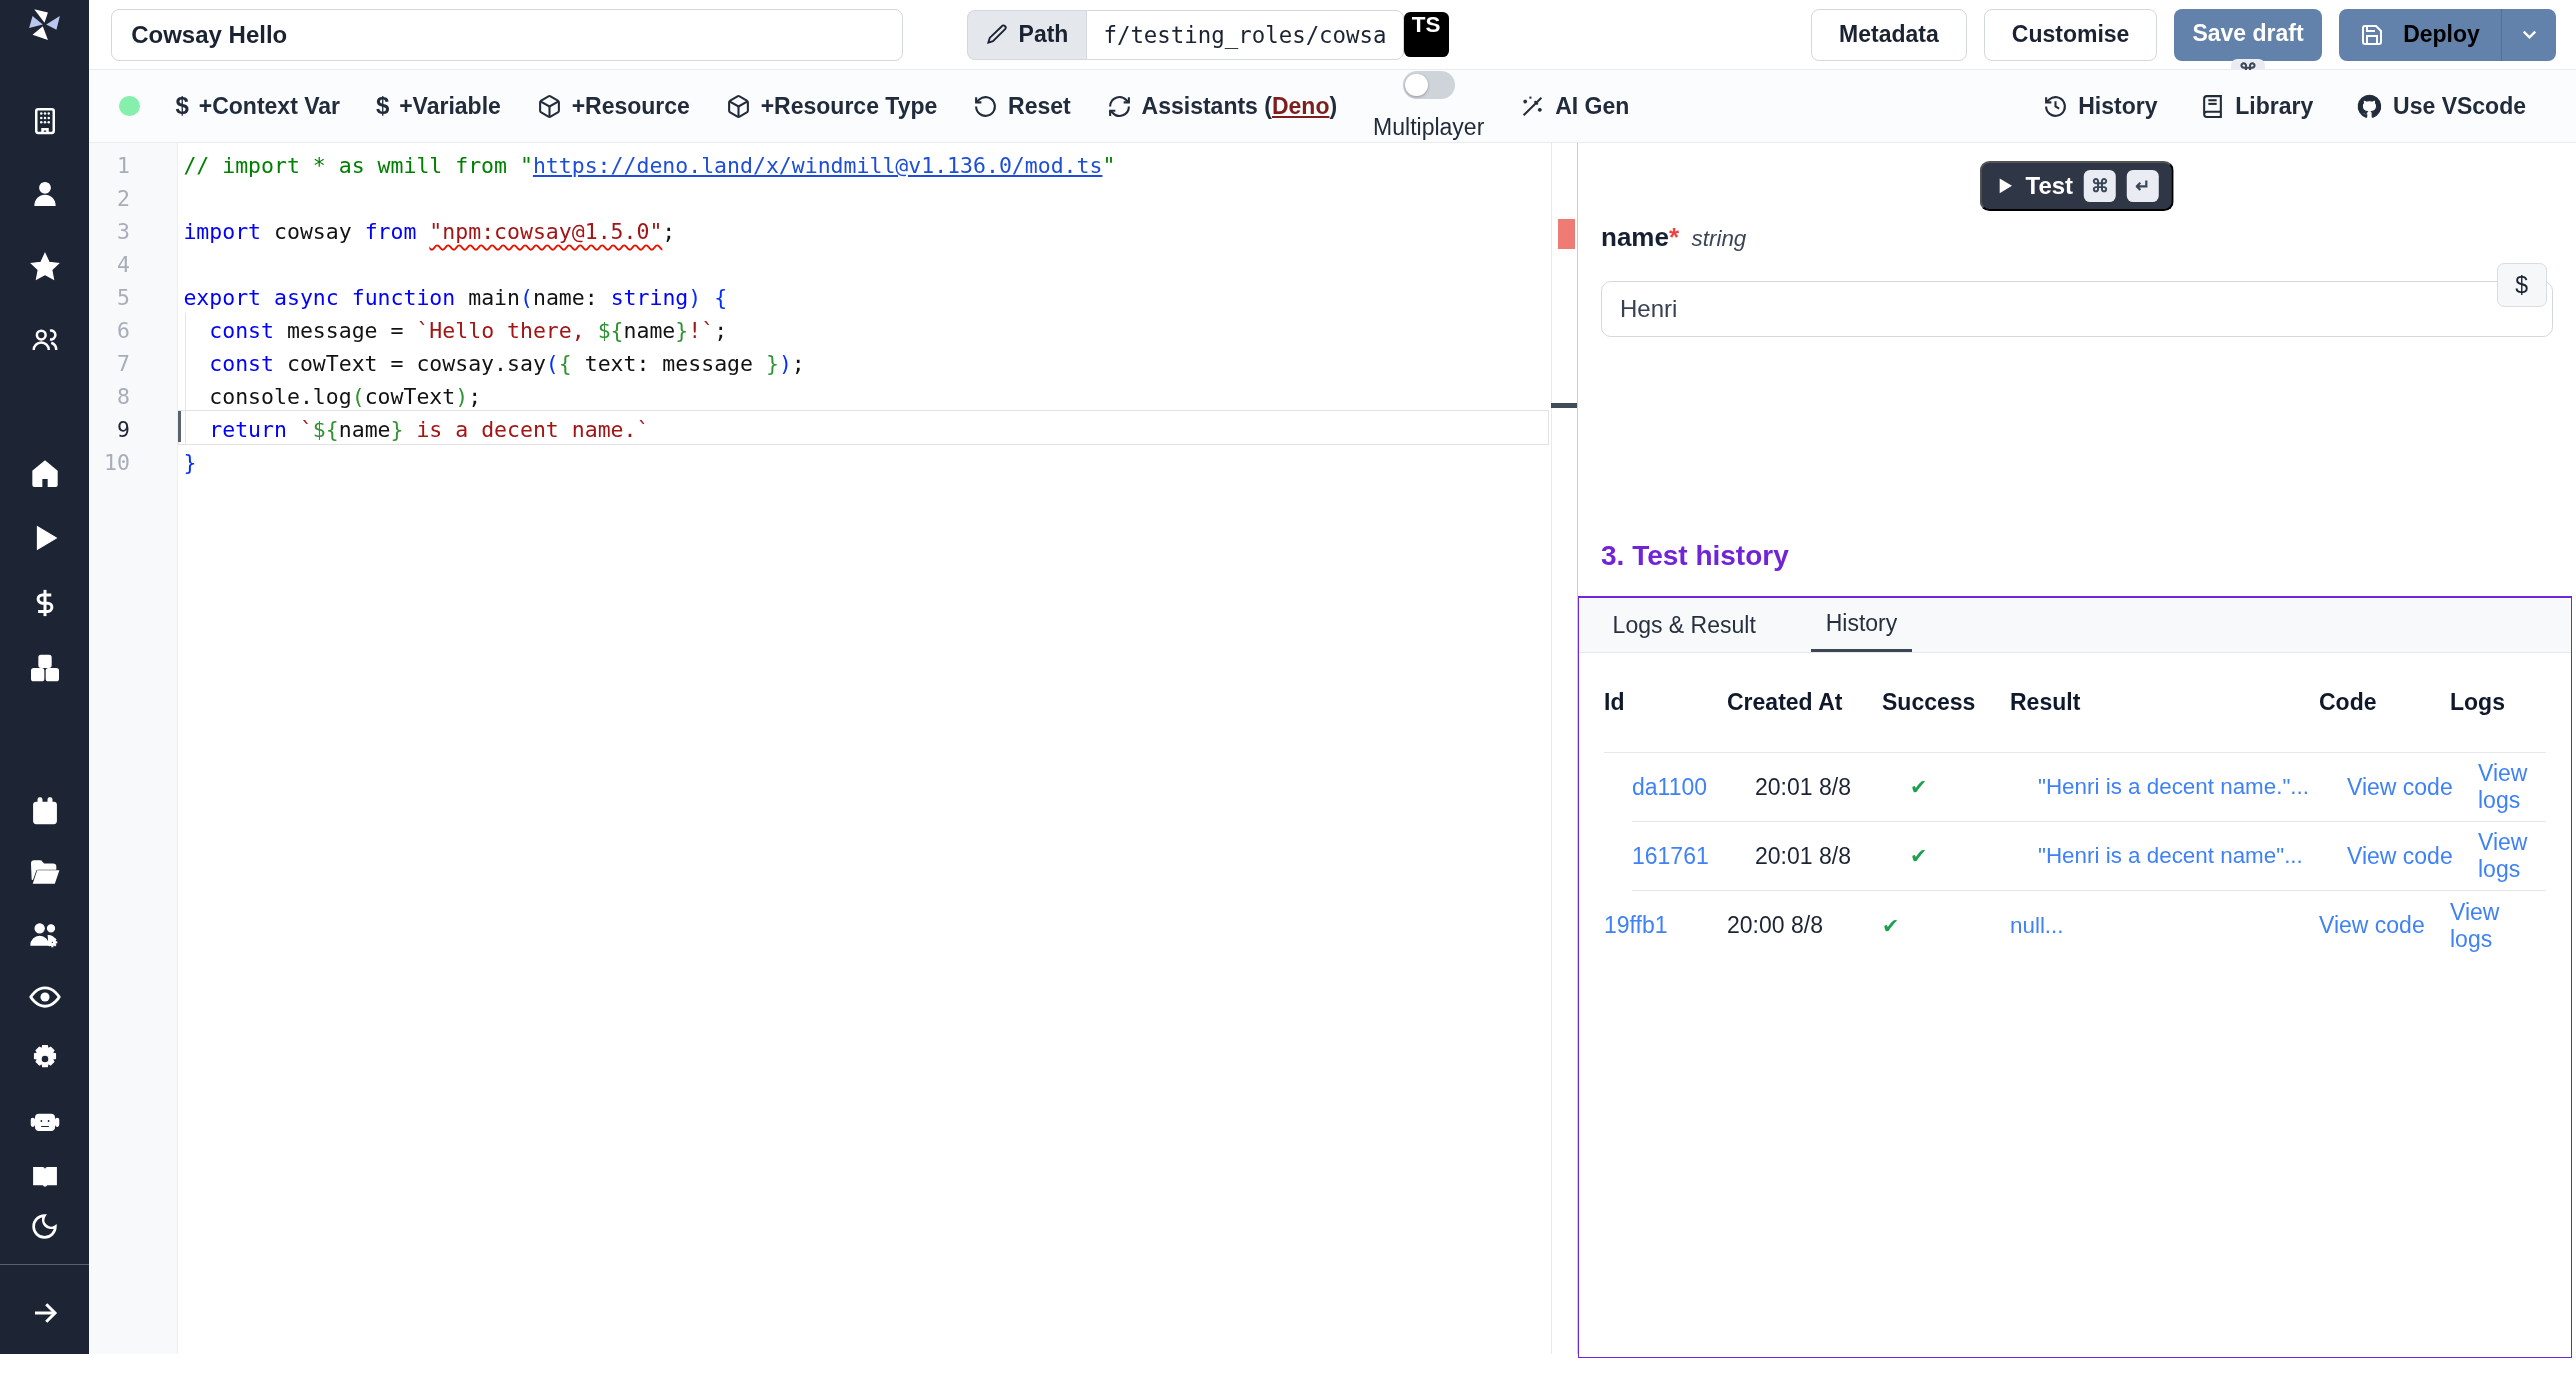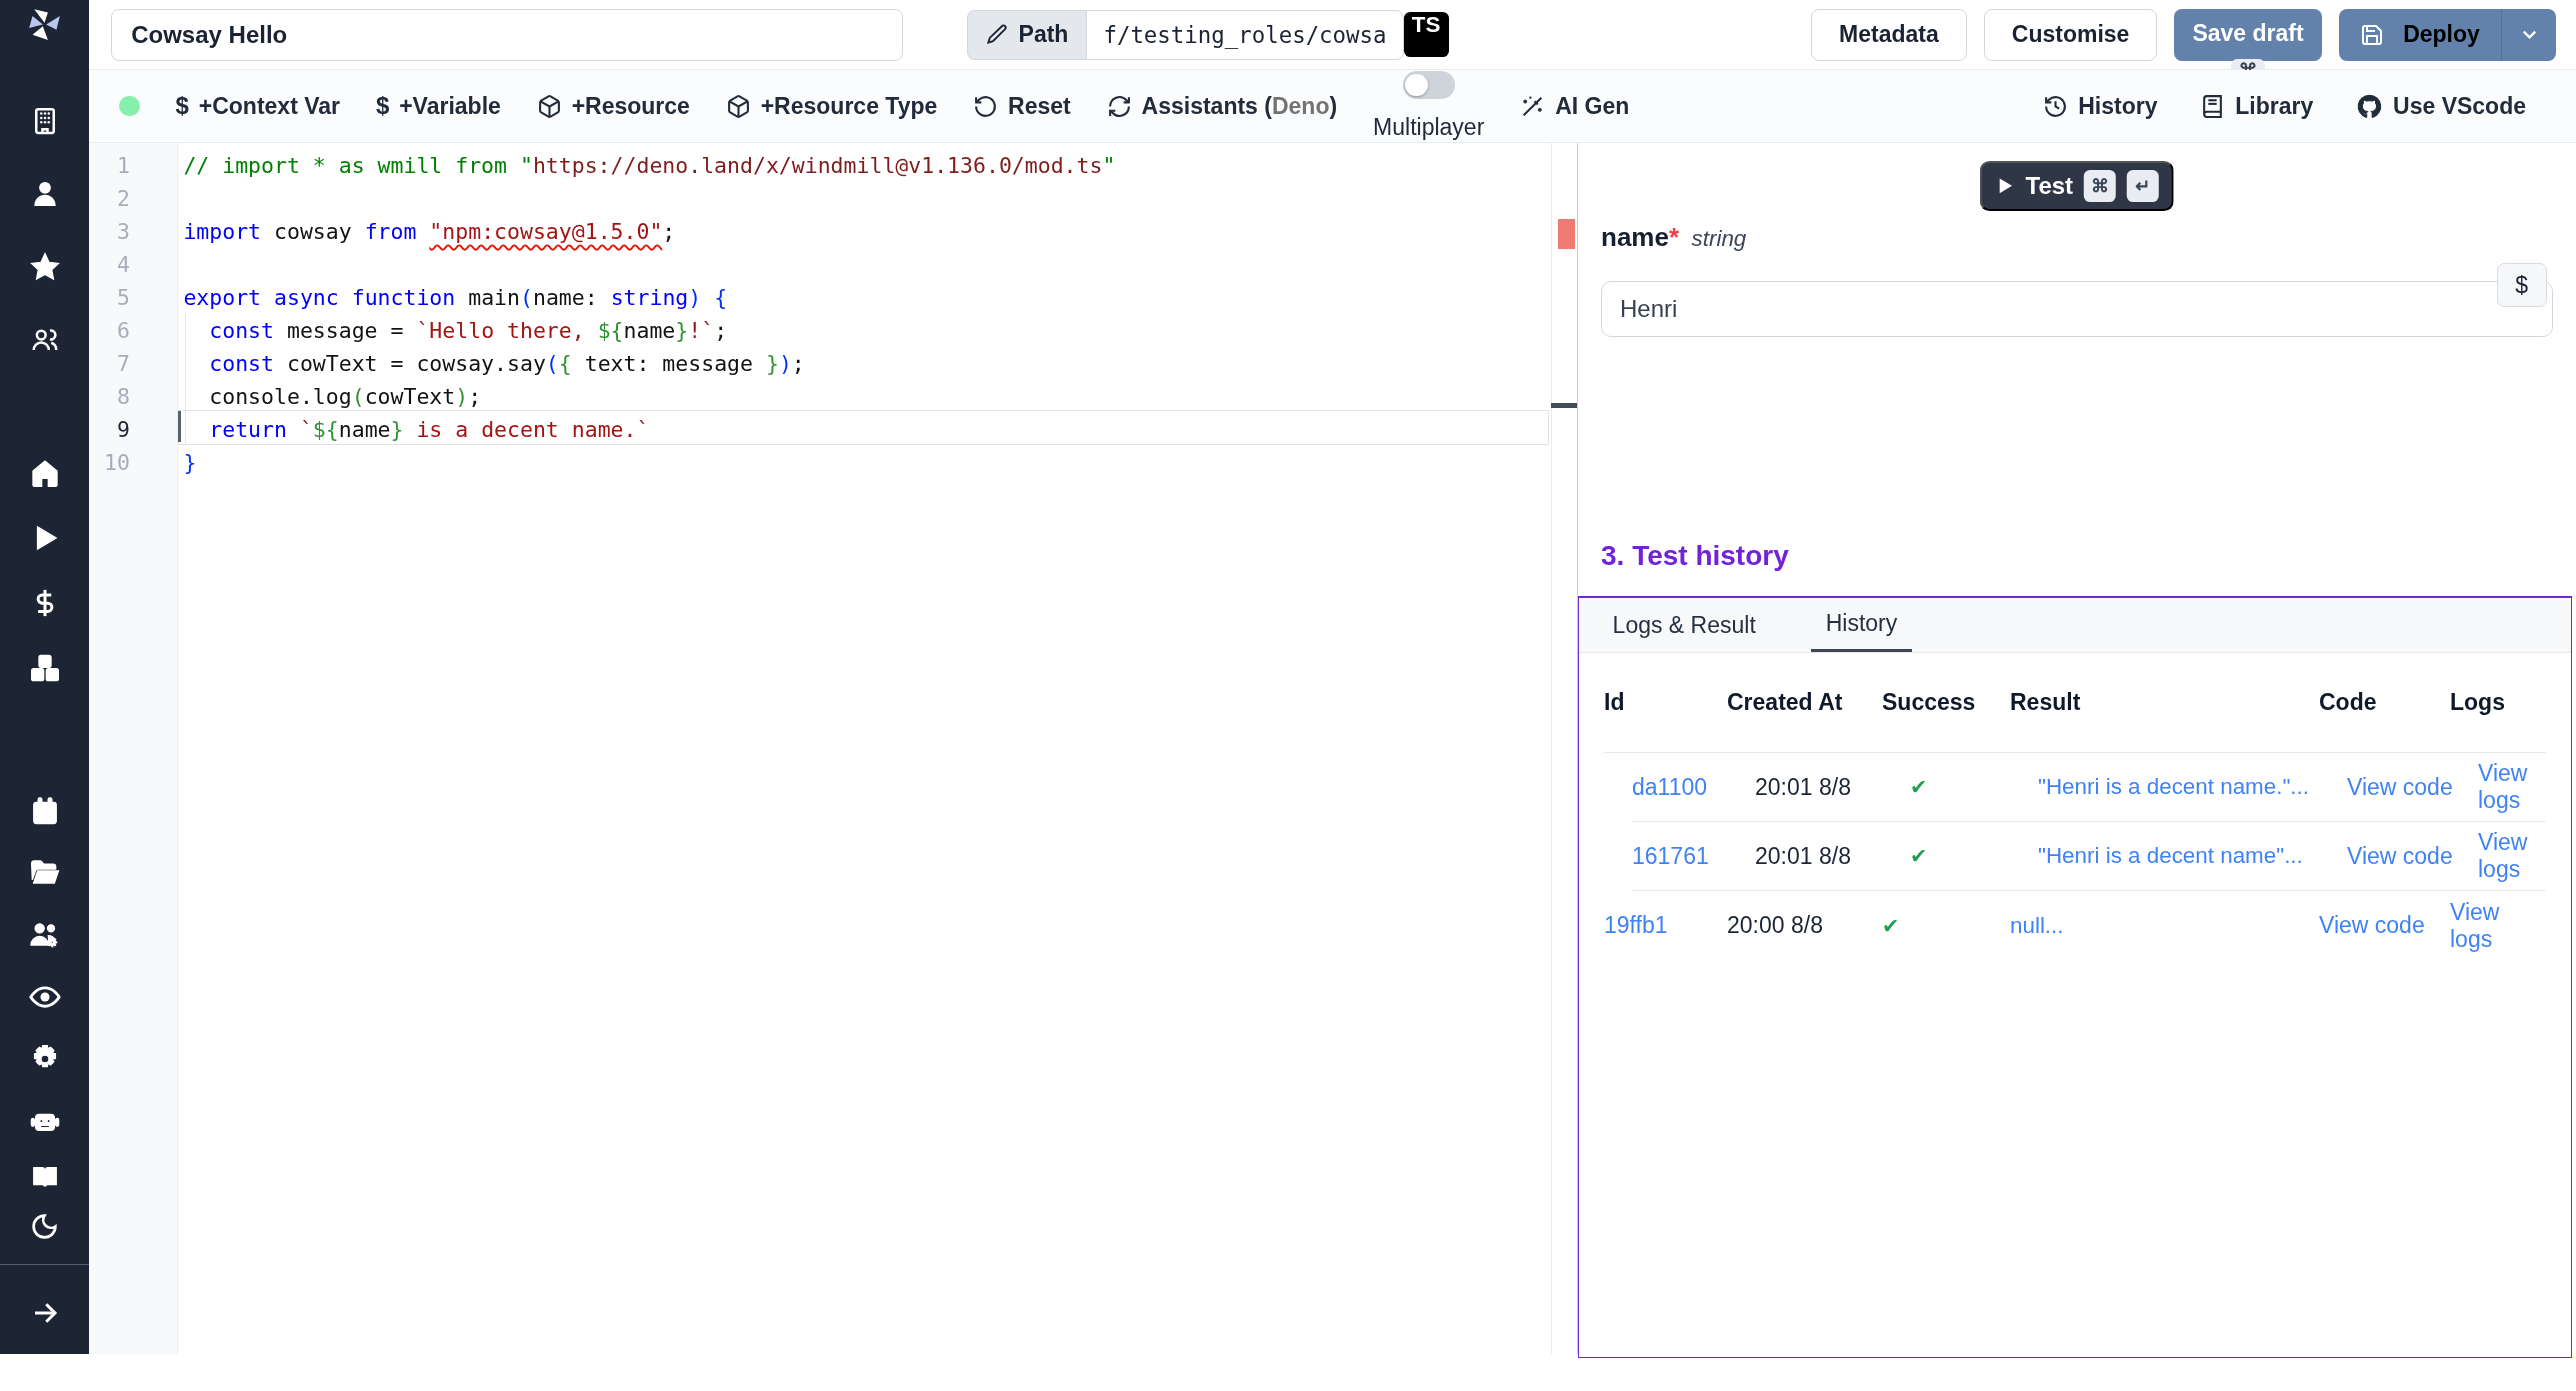--- a/index.html
+++ b/index.html
@@ -46,37 +46,37 @@
   .deploy-main { display:flex; align-items:center; gap:19px; padding:0 21.5px; color:#000000; font-size:23px; font-weight:700; cursor:pointer; }
   .deploy-caret { width:55px; display:flex; align-items:center; justify-content:center; border-left:0.9px solid #50719c; cursor:pointer; }
 
   
   .toolbar { height:73px; background:#fbfcfd; border-bottom:0.9px solid #e9ebef; display:flex; align-items:center;
     padding-left:30px; gap:36px; font-size:23px; font-weight:600; color:#212b3b; }
   .tool-item { display:flex; align-items:center; gap:9.8px; cursor:pointer; white-space:nowrap; }
   .tool-item svg { stroke:#222b3a; }
   .dot { width:20.6px; height:20.6px; border-radius:50%; background:#86efac; }
   .dollar-glyph { font-size:24px; font-weight:700; }
-  .deno-green { color:#737373; }
+  .deno-green { color:#7f1d1d;text-decoration:underline; }
   .toggle { width:52px; height:28px; border-radius:14.3px; background:#cfd4db; position:relative; cursor:pointer; }
   .toggle .knob { position:absolute; left:2.7px; top:2.7px; width:22.4px; height:22.4px; border-radius:50%; background:#fff; box-shadow:0 0.9px 2.7px rgba(0,0,0,.3); }
   .toolbar-right { margin-left:auto; display:flex; align-items:center; gap:43px; padding-right:50px; }
 
   
   .content { flex:1; display:flex; min-height:0; }
 
   
   .editor-pane { width:1489px; position:relative; background:#fff; border-right:0.9px solid #c9ced6; flex-shrink:0; overflow:hidden; }
   .gutter { position:absolute; left:0; top:0; bottom:0; width:89px; background:#f8f9fb; border-right:0.9px solid #eceef2;
     padding:6.3px 47px 0 0; text-align:right; font-family:"DejaVu Sans Mono",monospace; font-size:21.5px; line-height:33px; color:#a8aeb9; }
   .gutter .ln.active { color:#202634; }
   .code-lines { position:absolute; left:89px; top:0; right:28px; bottom:0; padding:6.3px 0 0 5.4px;
     font-family:"DejaVu Sans Mono",monospace; font-size:21.5px; line-height:33px; white-space:pre; }
   .tok-comment { color:#008000; }
-  .tok-comment-link { color:#7f1d1d; }
+  .tok-comment-link { color:#1d4ed8; text-decoration:underline; }
   .tok-kw { color:#0000ff; }
   .tok-plain { color:#121212; }
   .tok-str { color:#a31515; }
   .tok-str-err { color:#a31515; text-decoration:underline wavy #e51400 1.8px; text-underline-offset:5.4px; }
   .tok-paren1 { color:#0431fa; }
   .tok-brace2, .tok-paren2 { color:#319331; }
   .cur-line-box { position:absolute; left:89px; right:28px; top:267px; height:35px; border:1.8px solid #e2e2e2; }
   .cursor-bar { position:absolute; left:89px; top:268px; width:2.7px; height:31px; background:#5a6270; }
   .indent-guide { position:absolute; left:96px; top:170px; width:0.9px; height:131px; background:#e2e5ea; }
   .ruler-line { position:absolute; left:1462px; top:0; bottom:0; width:0.9px; background:#e8eaee; }

